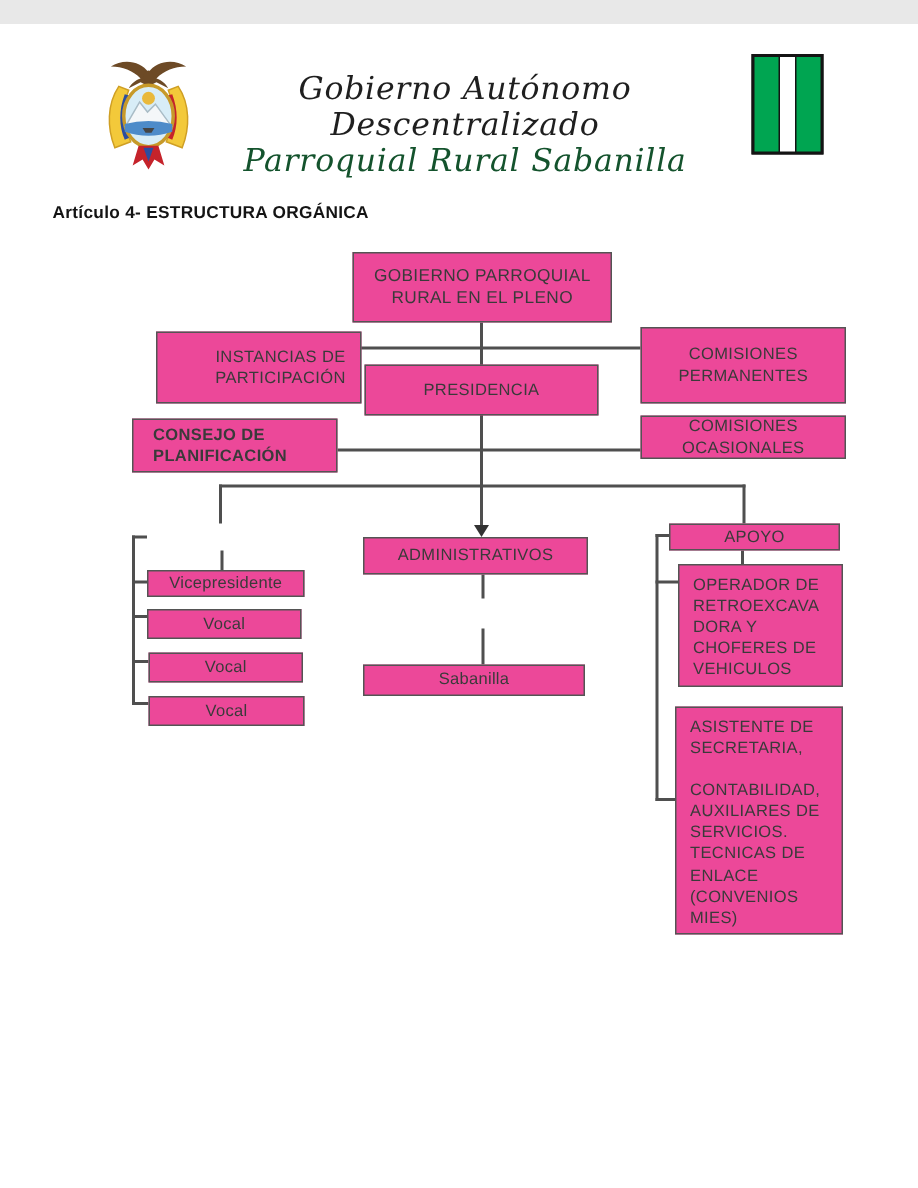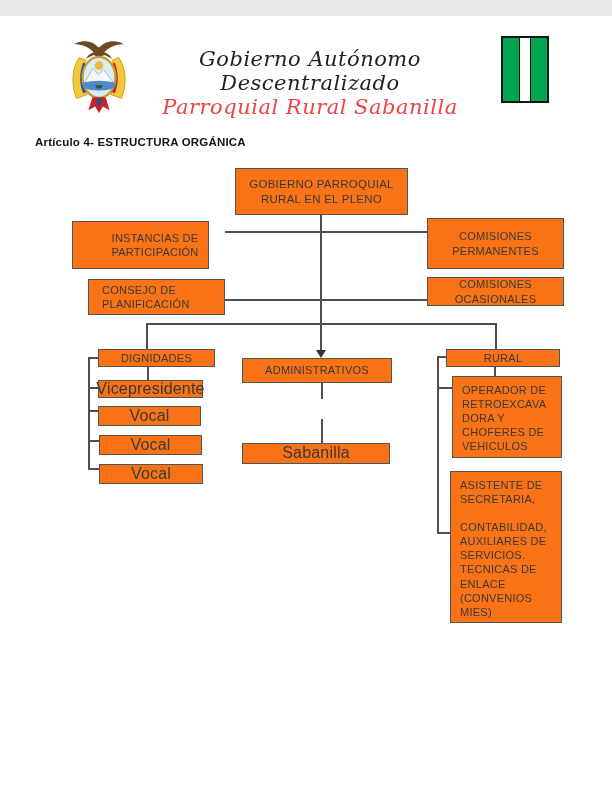--- a/index.html
+++ b/index.html
@@ -9,21 +9,21 @@
     font-family:"Liberation Sans",sans-serif;color:#3a3a3a;
   }
   
   .coa{position:absolute;left:66px;top:21px;width:66px;height:82px;}
   .title-block{position:absolute;left:130px;top:0;width:360px;text-align:center;}
   .title-l1{
     margin-top:31px;font:italic 21px/1.15 "DejaVu Serif",serif;
     color:#1f1f1f;letter-spacing:.5px;
   }
   .title-l2{
-    font:italic 21px/1.15 "DejaVu Serif",serif;color:#ef4444;letter-spacing:.5px;
+    font:italic 21px/1.15 "DejaVu Serif",serif;color:#14532d;letter-spacing:.5px;
   }
   .subtitle{
     margin-top:2px;font:bold 11px/1.2 "Liberation Serif",serif;
     color:#111;letter-spacing:.2px;
   }
   .flag{
     position:absolute;left:501px;top:20px;width:48px;height:67px;
     box-sizing:border-box;border:2px solid #141414;background:#141414;
     display:flex;column-gap:1px;
   }
@@ -39,35 +39,35 @@
   .chart{position:absolute;left:0;top:0;width:612px;height:792px;}
   .ln{position:absolute;background:#4f4f4f;}
   .ln.v{width:2px;}
   .ln.h{height:2px;}
   .arrow-down{
     position:absolute;width:0;height:0;
     border-left:5px solid transparent;border-right:5px solid transparent;
     border-top:8px solid #333;
   }
   .node{
-    position:absolute;box-sizing:border-box;background:#f97316;
+    position:absolute;box-sizing:border-box;background:#ec4899;
     border:1.6px solid #545454;color:#3a3a3a;
     font:11px/1.3 "Liberation Sans",sans-serif;letter-spacing:.25px;
     display:flex;align-items:center;justify-content:center;
     text-align:center;white-space:pre-line;
   }
-  .node.lc{font-size:16px;letter-spacing:.2px;}
-  .node.left{justify-content:flex-start;text-align:left;padding-left:13px;}
+  .node.lc{font-size:11px;letter-spacing:.2px;}
+  .node.left{justify-content:flex-start;text-align:left;padding-left:13px;font-weight:bold;}
   .node.multi{
     align-items:flex-start;justify-content:flex-start;text-align:left;
     padding:6px 3px 4px 9px;line-height:1.28;
   }
   
   #b-pleno{left:235px;top:152px;width:173px;height:47px;font-size:11.5px;}
-  #b-instancias{left:72px;top:205px;width:137px;height:48px;padding-left:29px;}
+  #b-instancias{left:104px;top:205px;width:137px;height:48px;padding-left:29px;}
   #b-presidencia{left:243px;top:227px;width:156px;height:34px;}
   #b-com-perm{left:427px;top:202px;width:137px;height:51px;}
   #b-consejo{left:88px;top:263px;width:137px;height:36px;}
   #b-com-ocas{left:427px;top:261px;width:137px;height:29px;}
   #b-dignidades{left:98px;top:333px;width:117px;height:18px;}
   #b-administrativos{left:242px;top:342px;width:150px;height:25px;}
   #b-apoyo{left:446px;top:333px;width:114px;height:18px;}
   #b-vicepresidente{left:98px;top:364px;width:105px;height:18px;}
   #b-vocal1{left:98px;top:390px;width:103px;height:20px;}
   #b-vocal2{left:99px;top:419px;width:103px;height:20px;}
@@ -134,29 +134,29 @@
 
     <div class="ln v" style="left:437px;top:340px;height:178px"></div>
     <div class="ln h" style="left:437px;top:340px;width:9px"></div>
     <div class="ln h" style="left:437px;top:371px;width:15px"></div>
     <div class="ln h" style="left:437px;top:516px;width:13px"></div>
 
     <div class="node" id="b-pleno">GOBIERNO PARROQUIAL
 RURAL EN EL PLENO</div>
     <div class="node" id="b-instancias">INSTANCIAS DE
 PARTICIPACIÓN</div>
+    <div class="node" id="b-presidencia">PRESIDENCIA</div>
     <div class="node" id="b-com-perm">COMISIONES
 PERMANENTES</div>
     <div class="node left" id="b-consejo">CONSEJO DE
 PLANIFICACIÓN</div>
     <div class="node" id="b-com-ocas">COMISIONES
 OCASIONALES</div>
-    <div class="node" id="b-dignidades">DIGNIDADES</div>
     <div class="node" id="b-administrativos">ADMINISTRATIVOS</div>
-    <div class="node" id="b-apoyo">RURAL</div>
+    <div class="node" id="b-apoyo">APOYO</div>
     <div class="node lc" id="b-vicepresidente">Vicepresidente</div>
     <div class="node lc" id="b-vocal1">Vocal</div>
     <div class="node lc" id="b-vocal2">Vocal</div>
     <div class="node lc" id="b-vocal3">Vocal</div>
     <div class="node lc" id="b-tesorero">Sabanilla</div>
     <div class="node multi" id="b-operador">OPERADOR DE
 RETROEXCAVA
 DORA Y
 CHOFERES DE
 VEHICULOS</div>

